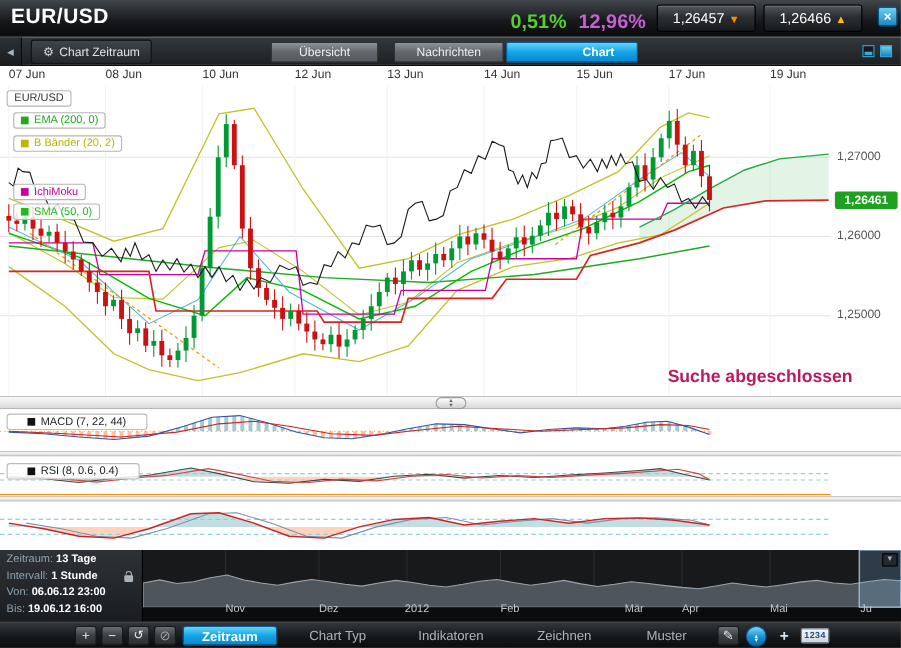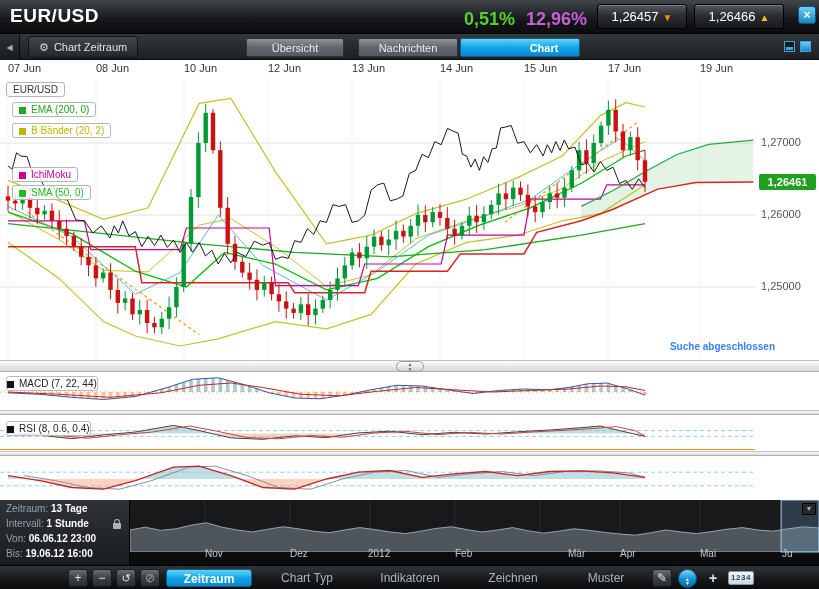--- a/index.html
+++ b/index.html
@@ -57,40 +57,40 @@
   .price-tag{position:absolute;left:759px;width:57px;height:16px;background:#1fa01f;border-radius:2px;
              color:#fff;font-size:11px;font-weight:bold;text-align:center;line-height:16px;}
   .legend-pill{position:absolute;background:rgba(255,255,255,.8);border:1px solid #b5b5b5;border-radius:3px;
                padding:1px 6px;font-size:10px;color:#333;cursor:pointer;white-space:nowrap;}
   .lp0{left:6px;top:22px;}
   .lp1{left:12px;top:42px;}
   .lp2{left:12px;top:63px;}
   .lp3{left:12px;top:85px;margin-top:40px;}
   .lp4{left:12px;top:107px;}
   .swatch{display:inline-block;width:7px;height:7px;margin-right:5px;background:#333;vertical-align:middle;}
-  .status-text{position:absolute;right:44px;bottom:8px;font-size:10px;font-weight:bold;color:#3b82f6;}
+  .status-text{position:absolute;right:44px;bottom:8px;font-size:16px;font-weight:bold;color:#be185d;}
 
   
   .splitter{position:absolute;left:0;width:819px;background:linear-gradient(#fbfbfb,#d9d9d9);
             border-top:1px solid #c2c2c2;border-bottom:1px solid #b0b0b0;cursor:row-resize;}
   .sp1{top:360px;height:12px;}
   .sp2{top:410px;height:5px;}
   .sp3{top:451px;height:5px;}
   .split-handle{position:absolute;left:396px;top:0;width:28px;height:11px;border:1px solid #9a9a9a;border-radius:6px;
                 background:linear-gradient(#fff,#cfcfcf);font-size:5px;color:#666;line-height:5px;text-align:center;cursor:row-resize;}
   .split-handle span{display:block;height:5px;}
 
   
   .panel{position:absolute;left:0;width:819px;background:#fff;}
   .pm{top:372px;height:38px;}
   .pr{top:415px;height:36px;}
   .ps{top:456px;height:44px;}
   .panel svg{position:absolute;left:0;top:0;}
   .panel-label{position:absolute;left:6px;background:rgba(255,255,255,.85);border:1px solid #bbb;border-radius:3px;
-               padding:1px 0;font-size:10px;color:#222;white-space:nowrap;cursor:pointer;}
+               padding:1px 18px;font-size:10px;color:#222;white-space:nowrap;cursor:pointer;}
   .pm .panel-label{top:4px;}
   .pr .panel-label{top:6px;}
   .ps .panel-label{top:12px;}
   .sq{display:inline-block;width:7px;height:7px;background:#111;margin-right:5px;vertical-align:middle;}
 
   
   .bottom-region{position:absolute;left:0;top:500px;width:819px;height:65px;background:#101214;}
   .info-panel{position:absolute;left:0;top:0;width:130px;height:65px;
               background:linear-gradient(#2e3236,#1a1d20);border-right:1px solid #000;padding:3px 6px;}
   .info-row{height:15px;font-size:10px;white-space:nowrap;position:relative;}

